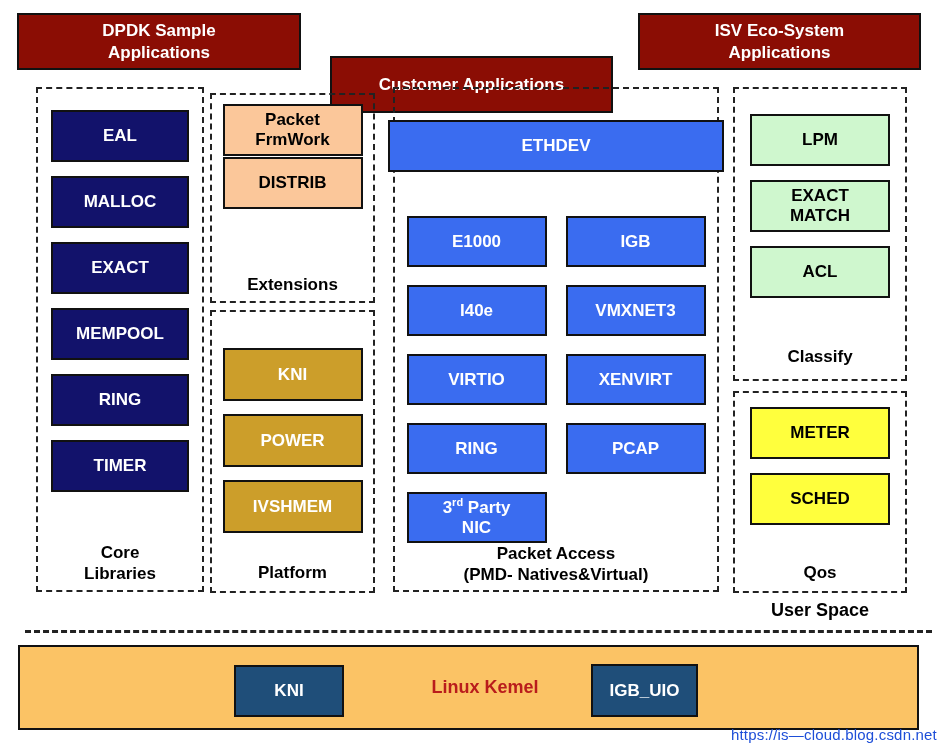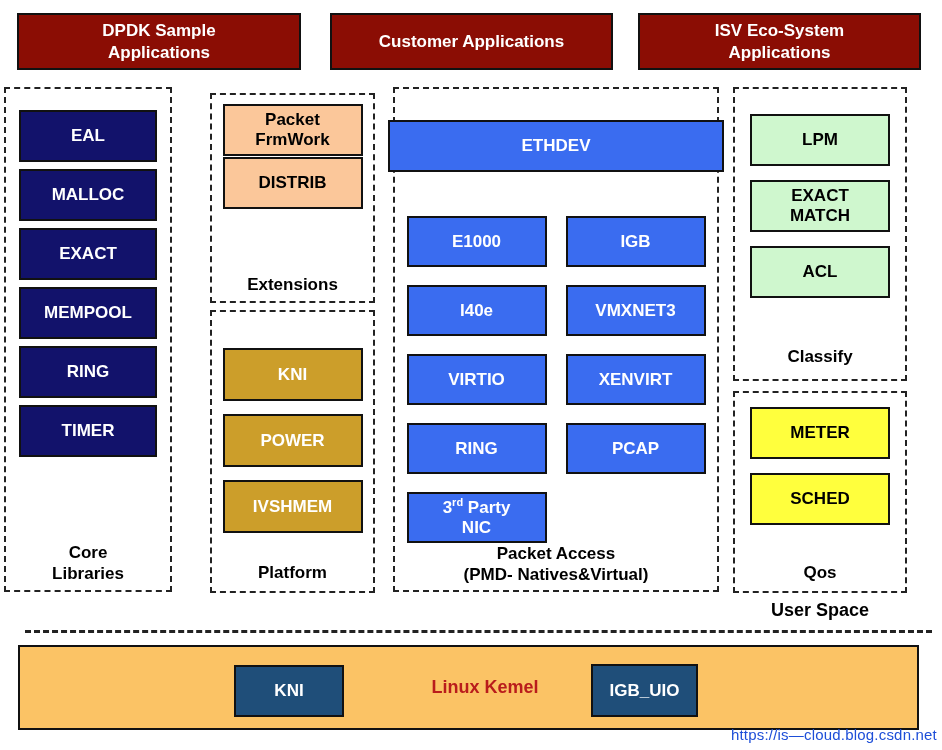--- a/index.html
+++ b/index.html
@@ -26,21 +26,21 @@
   .navy{background:#12126B;color:#fff;}
   .peach{background:#FBC79A;color:#000;}
   .gold{background:#CC9E2A;color:#fff;}
   .blue{background:#3A6CF0;color:#fff;}
   .green{background:#CFF7CE;color:#000;}
   .yellow{background:#FFFF3D;color:#000;}
   .glabel{
     margin-top:auto;text-align:center;font-size:17px;color:#000;
     white-space:pre-line;line-height:1.25;
   }
-  #g-core{left:4px;top:87px;width:168px;height:505px;padding-top:21px;gap:7px;}
+  #g-core{left:36px;top:87px;width:168px;height:505px;padding-top:21px;gap:14px;}
   #g-core .gbox{width:138px;height:52px;}
   #g-core .glabel{padding-bottom:6px;}
   #g-ext{left:210px;top:93px;width:165px;height:210px;padding-top:9px;gap:1px;}
   #g-ext .gbox{width:140px;height:52px;}
   #g-ext .glabel{padding-bottom:6px;}
   #g-plat{left:210px;top:310px;width:165px;height:283px;padding-top:36px;gap:13px;}
   #g-plat .gbox{width:140px;height:53px;}
   #g-plat .glabel{padding-bottom:8px;}
   #g-pkt{left:393px;top:87px;width:326px;height:505px;padding-top:31px;}
   #g-pkt .ethdev{width:336px;height:52px;margin-bottom:3px;}
@@ -78,21 +78,21 @@
     color:#1d4ed8;letter-spacing:.2px;
   }
 </style>
 </head>
 <body>
 
 <div class="canvas">
 
   <div class="app-box" style="left:17px;width:284px;">DPDK Sample
 Applications</div>
-  <div class="app-box" style="left:330px;width:283px;">Customer Applications</div>
+  <div class="app-box" style="left:330px;width:283px;margin-top:43px;">Customer Applications</div>
   <div class="app-box" style="left:638px;width:283px;">ISV Eco-System
 Applications</div>
 
   <div class="group" id="g-core">
     <div class="gbox navy">EAL</div>
     <div class="gbox navy">MALLOC</div>
     <div class="gbox navy">EXACT</div>
     <div class="gbox navy">MEMPOOL</div>
     <div class="gbox navy">RING</div>
     <div class="gbox navy">TIMER</div>

